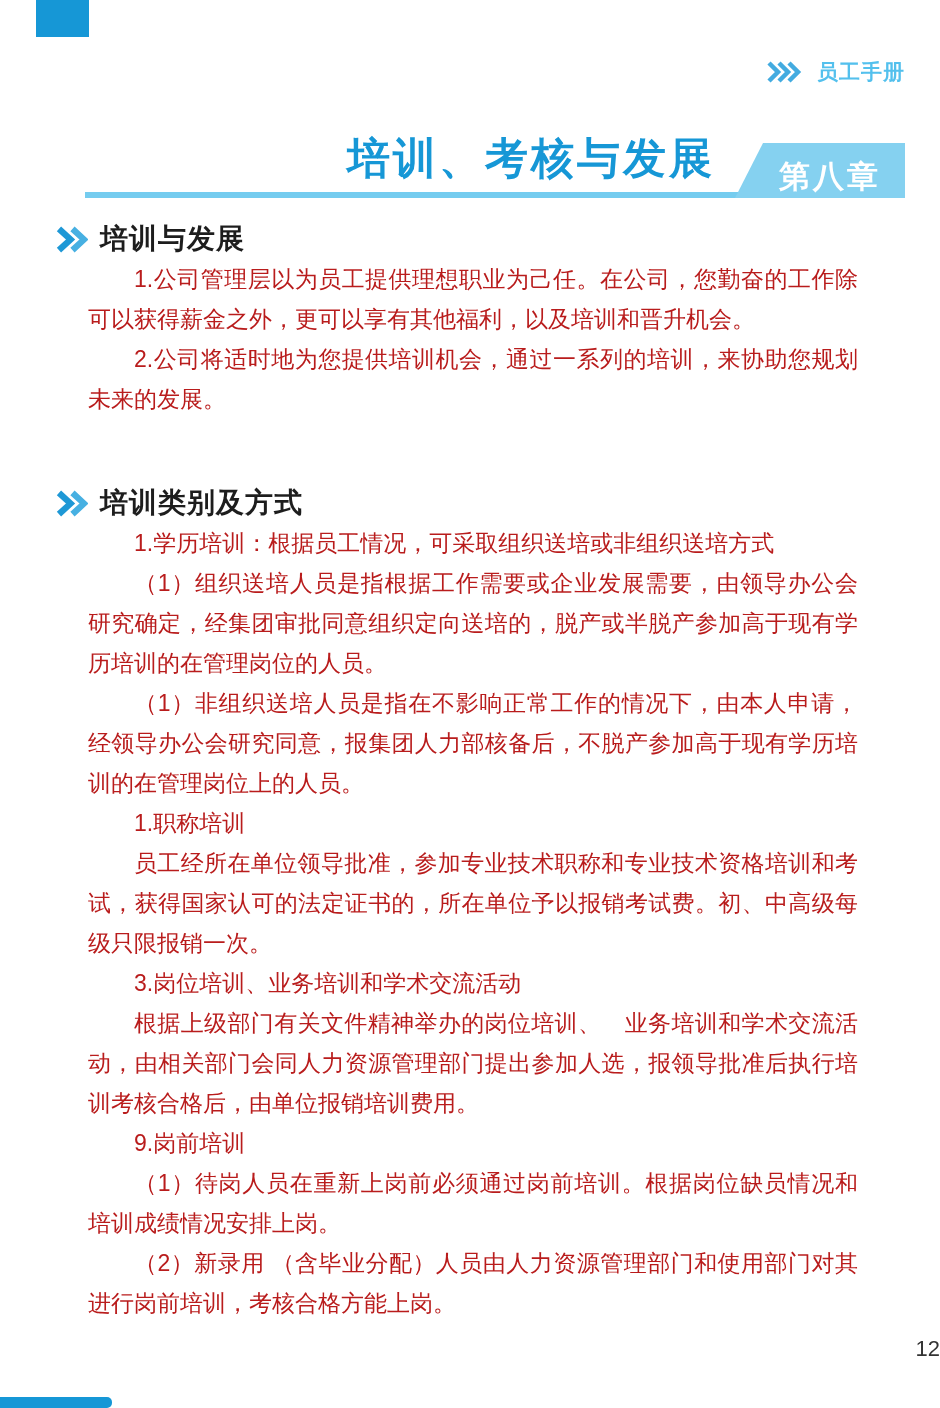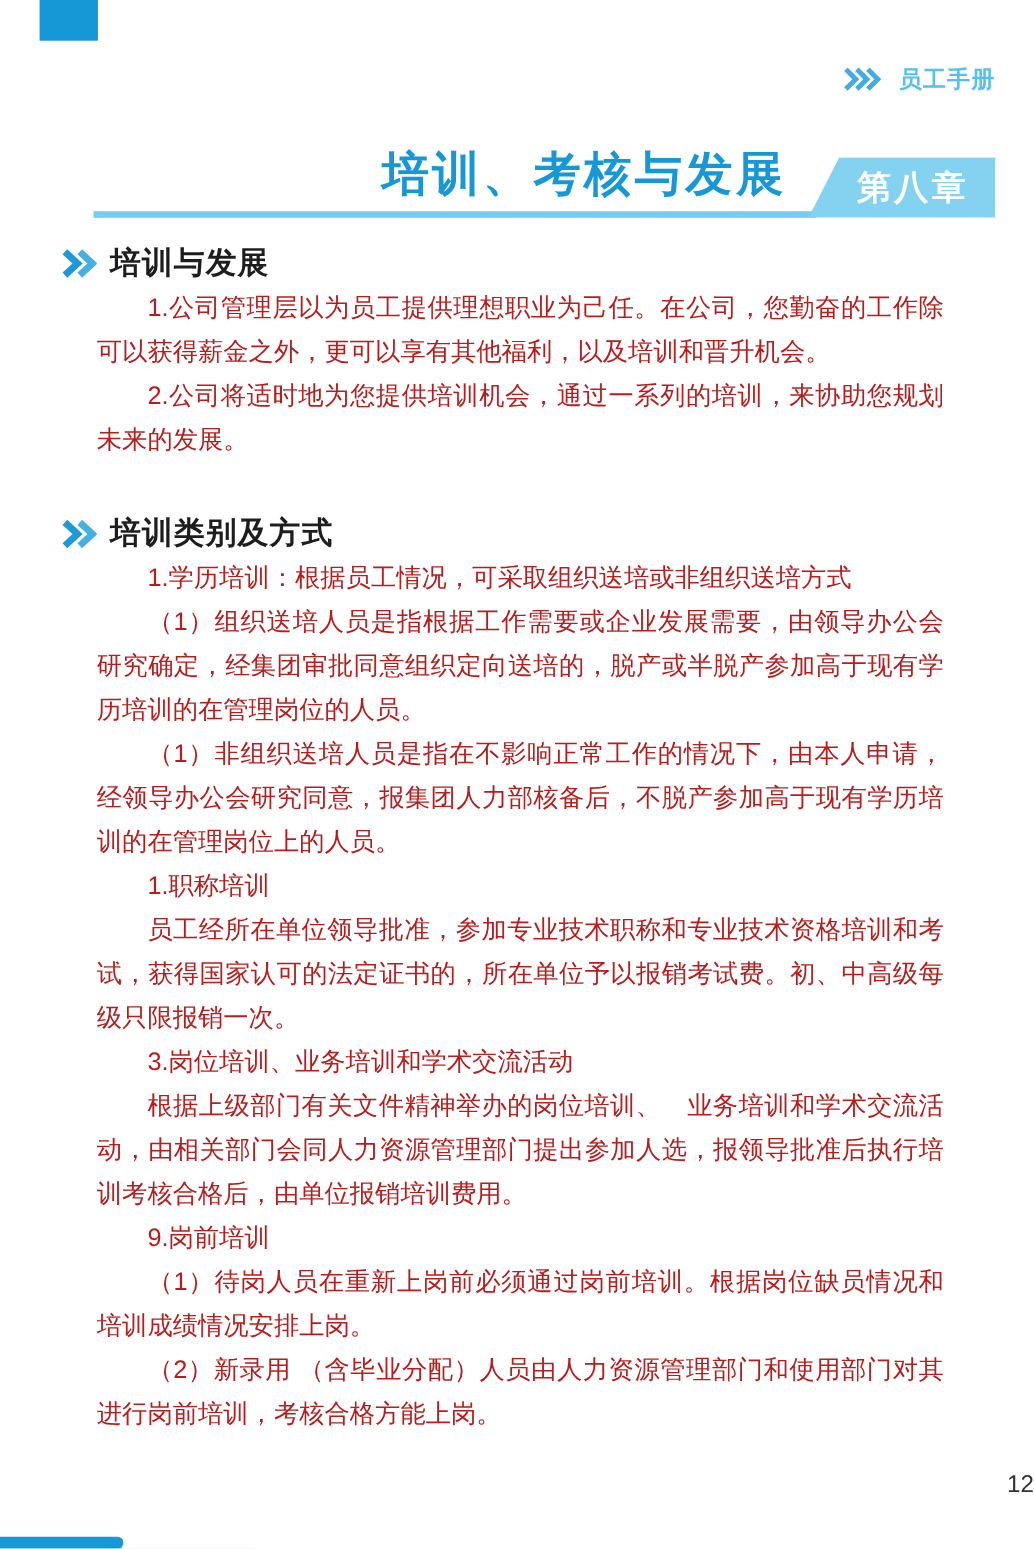--- a/index.html
+++ b/index.html
@@ -41,40 +41,40 @@
     white-space: nowrap; font-style: normal;
   }
   .title-underline {
     position: absolute; left: 85px; bottom: 0;
     width: 657px; height: 6px; background: #75ccef;
   }
   .chapter-badge {
     position: absolute; right: 35px; bottom: 0;
     width: 170px; height: 55px; background: #85d1f0;
     clip-path: polygon(28px 0, 100% 0, 100% 100%, 0 100%);
-    display: flex; align-items: center; justify-content: center;
+    display: flex; align-items: flex-end; justify-content: center;
     padding-left: 20px;
   }
   .chapter-badge .badge-text {
     color: #ffffff; font-size: 31px; font-weight: bold; letter-spacing: 3px;
   }
   
   .content {
     position: absolute; top: 219px; left: 88px; width: 770px;
   }
   .section-heading {
     display: flex; align-items: center; gap: 12px;
     height: 40px; margin-left: -33px;
   }
   .section-heading h2 {
     margin: 0; font-size: 28px; font-weight: bold; color: #1d1d1d;
     letter-spacing: 1px;
   }
   .chev-icon { width: 33px; height: 27px; flex: 0 0 auto; }
-  .section + .section { margin-top: 46px; }
+  .section + .section { margin-top: 64px; }
   .section p {
     margin: 0; font-size: 23px; line-height: 40px; color: #b91c1c;
     text-align: justify; text-indent: 2em;
   }
   
   .page-number {
     position: absolute; bottom: 46px; left: 0; right: 0;
     text-align: right; font-size: 22px; color: #333333;
   }
 </style>

